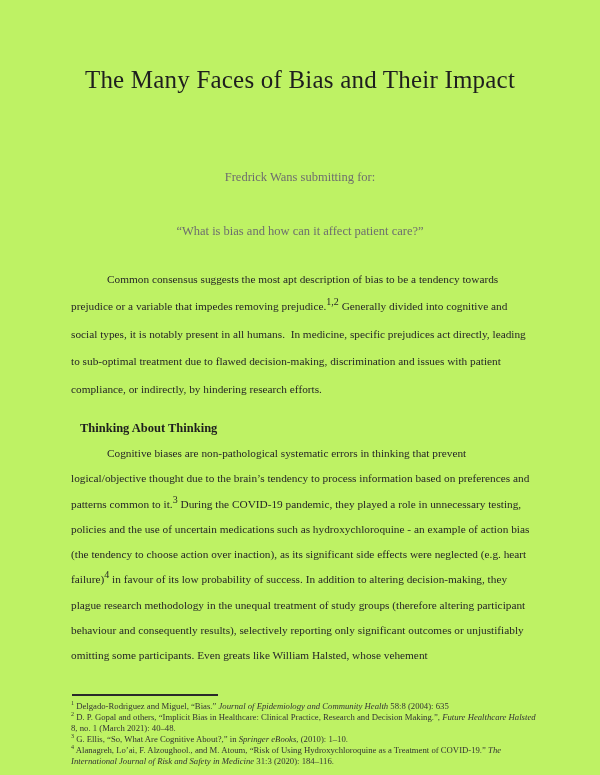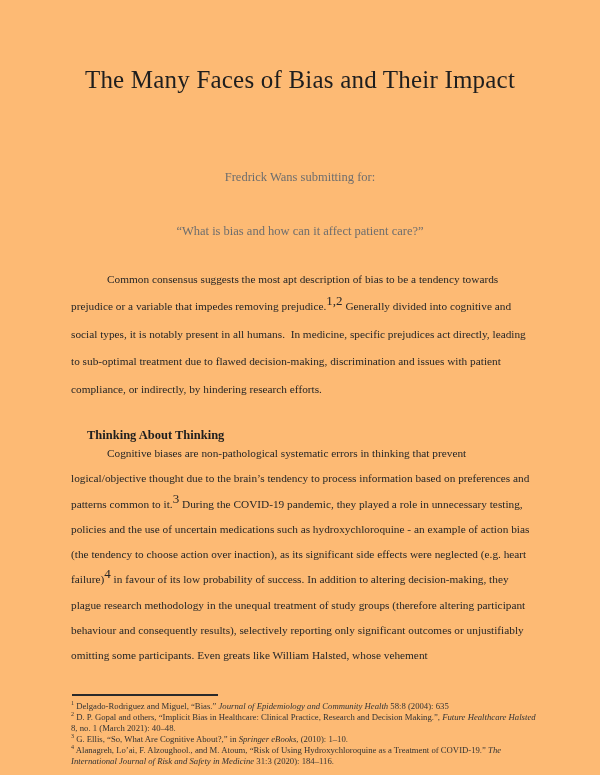--- a/index.html
+++ b/index.html
@@ -4,21 +4,21 @@
 <style>
   html, body { margin: 0; padding: 0; }
   body {
     width: 600px; height: 775px;
     background: #f4f4f4;
     font-family: "Liberation Serif", "DejaVu Serif", serif;
   }
   .page {
     position: relative;
     width: 600px; height: 775px;
-    background: #fdba74;
+    background: #bef264;
     color: #262626;
     overflow: hidden;
   }
   .doc-title {
     position: absolute; top: 52px; left: 0;
     width: 600px; text-align: center;
     font-size: 25px; line-height: 55px;
     color: #1e1e1e; letter-spacing: 0.2px;
   }
   .subtitle, .quote {
@@ -34,26 +34,26 @@
     margin: 0;
     font-size: 11.3px;
     color: #262626;
     text-indent: 36px;
     white-space: pre-wrap;
   }
   .para1 { top: 266px; line-height: 27.4px; }
   .para2 { top: 441px; line-height: 25.3px; }
   .heading {
     position: absolute; top: 411px; left: 71px;
-    margin: 16px;
+    margin: 9px;
     font-size: 12.5px; line-height: 17px;
     font-weight: bold; color: #1e1e1e;
   }
   sup.fn-ref {
-    font-size: 13px; line-height: 0;
+    font-size: 10px; line-height: 0;
     vertical-align: super;
   }
   .fn-sep {
     position: absolute; top: 694px; left: 72px;
     width: 146px; height: 0;
     border-top: 2px solid #2a2a2a;
   }
   .footnotes {
     position: absolute; top: 701px; left: 71px;
     width: 466px;

